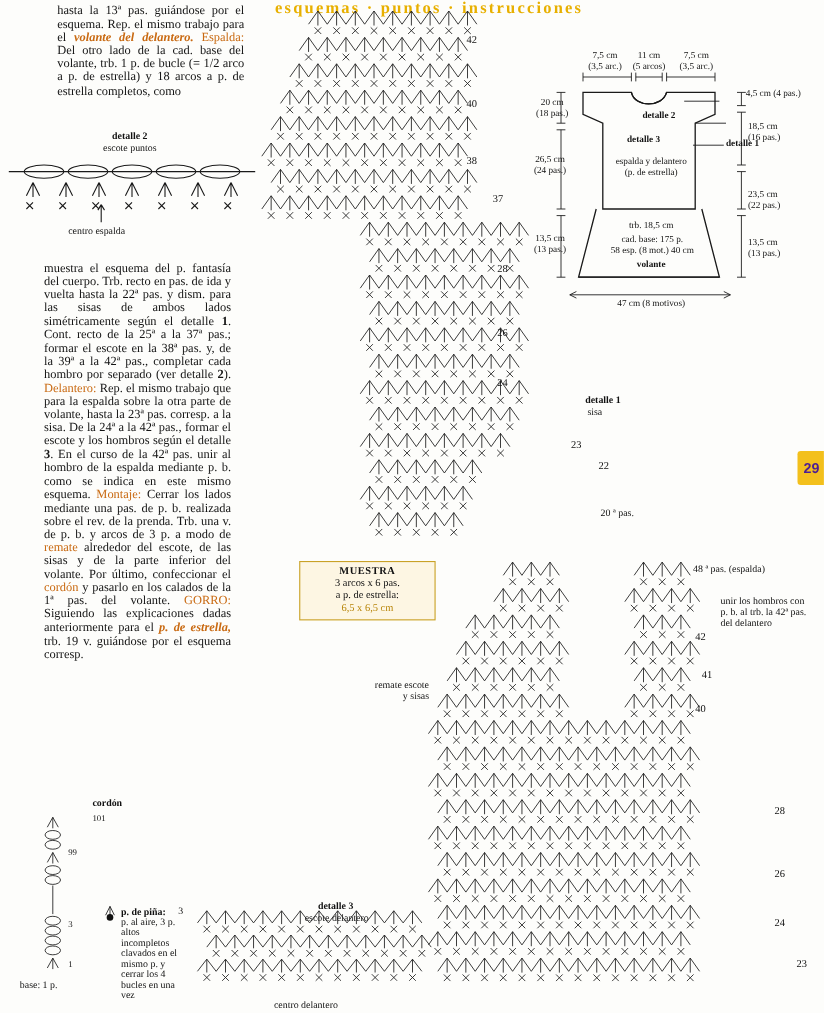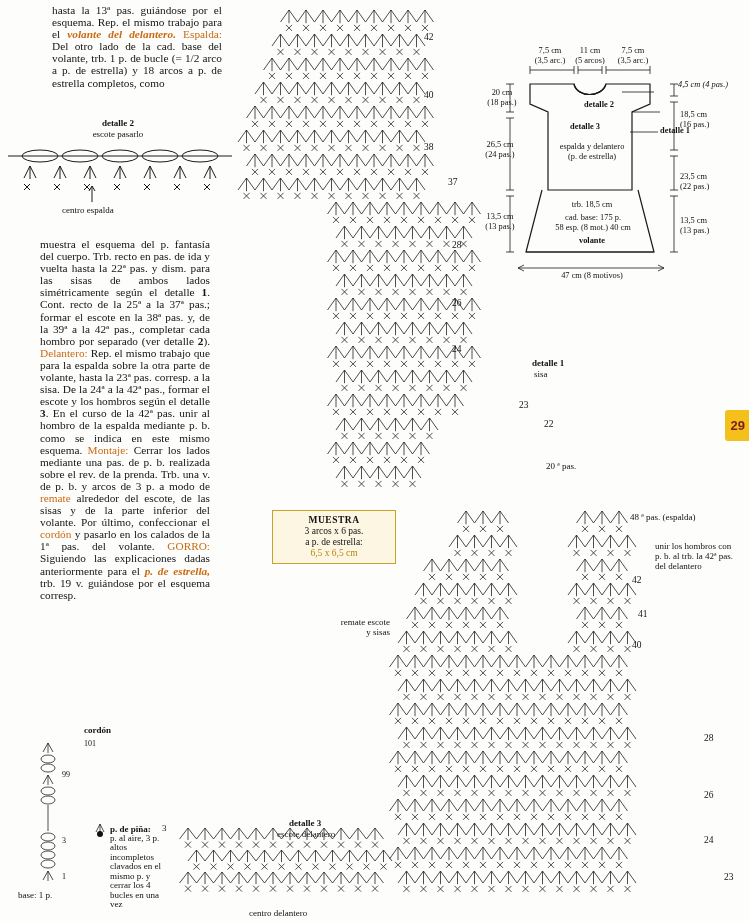--- a/index.html
+++ b/index.html
@@ -70,51 +70,52 @@
     position:absolute;
     left:482px;top:40px;width:258px;height:268px;
   }
   .schem svg{position:absolute;left:0;top:0;}
   .schem .lbl{font-size:8.4px;}
 
   
   .pagetab{
     position:absolute;right:0;top:410px;
     background:#f3c01c;
-    color:#7f1d1d;
+    color:#4c1d95;
     font-weight:bold;
     font-size:13px;
     padding:8px 4px 8px 6px;
     border-radius:3px 0 0 3px;
     font-family:"Liberation Sans", sans-serif;
   }
   .topband{
     position:absolute;left:250px;top:0px;width:430px;height:16px;
     color:#e8b000;font-weight:bold;font-size:15px;letter-spacing:2px;
     overflow:hidden;
   }
 </style>
 </head>
 <body>
 
 <div class="page">
 
+  <div class="topband">esquemas  ·  puntos  ·  instrucciones</div>
 
   <div class="pagetab">29</div>
 
   <div class="txtcol" style="left:52px;top:4px;width:170px;">
       <p><span>hasta la 13ª pas. guiándose por el esquema. Rep. el mismo trabajo para el </span><span class="orange">volante del delantero.</span><span> </span><span class="orangeb">Espalda:</span><span> Del otro lado de la cad. base del volante, trb. 1 p. de bucle (= 1/2 arco a p. de estrella) y 18 arcos a p. de estrella completos, como</span></p>
     </div>
 
   <div class="txtcol" style="left:40px;top:238px;width:170px;">
       <p><span>muestra el esquema del p. fantasía del cuerpo. Trb. recto en pas. de ida y vuelta hasta la 22ª pas. y dism. para las sisas de ambos lados simétricamente según el detalle </span><span class="bold">1</span><span>. Cont. recto de la 25ª a la 37ª pas.; formar el escote en la 38ª pas. y, de la 39ª a la 42ª pas., completar cada hombro por separado (ver detalle </span><span class="bold">2</span><span>). </span><span class="orangeb">Delantero:</span><span> Rep. el mismo trabajo que para la espalda sobre la otra parte de volante, hasta la 23ª pas. corresp. a la sisa. De la 24ª a la 42ª pas., formar el escote y los hombros según el detalle </span><span class="bold">3</span><span>. En el curso de la 42ª pas. unir al hombro de la espalda mediante p. b. como se indica en este mismo esquema. </span><span class="orangeb">Montaje:</span><span> Cerrar los lados mediante una pas. de p. b. realizada sobre el rev. de la prenda. Trb. una v. de p. b. y arcos de 3 p. a modo de </span><span class="orangeb">remate</span><span> alrededor del escote, de las sisas y de la parte inferior del volante. Por último, confeccionar el </span><span class="orangeb">cordón</span><span> y pasarlo en los calados de la 1ª pas. del volante. </span><span class="orangeb">GORRO:</span><span> Siguiendo las explicaciones dadas anteriormente para el </span><span class="orange">p. de estrella,</span><span> trb. 19 v. guiándose por el esquema corresp.</span></p>
     </div>
 
   <div class="lbl b c" style="left:78px;top:118px;width:80px;">detalle 2</div>
-  <div class="lbl c" style="left:68px;top:129px;width:100px;">escote pasarlo</div>
+  <div class="lbl c" style="left:68px;top:129px;width:100px;">escote puntos</div>
   <svg class="dia" style="left:0px;top:140px;width:240px;height:70px;">
     <g class="mesh-line">
 
       <ellipse cx="40" cy="16" rx="18" ry="6"></ellipse>
       <ellipse cx="80" cy="16" rx="18" ry="6"></ellipse>
       <ellipse cx="120" cy="16" rx="18" ry="6"></ellipse>
       <ellipse cx="160" cy="16" rx="18" ry="6"></ellipse>
       <ellipse cx="200" cy="16" rx="18" ry="6"></ellipse>
       <line x1="8" y1="16" x2="232" y2="16"></line>
 
@@ -302,21 +303,21 @@
     <div class="lbl c" style="left:120px;top:6px;width:62px;white-space:pre-line;">7,5 cm
 (3,5 arc.)</div>
 
     <div class="lbl c" style="left:-10px;top:48px;width:60px;white-space:pre-line;">20 cm
 (18 pas.)</div>
     <div class="lbl c" style="left:-14px;top:100px;width:64px;white-space:pre-line;">26,5 cm
 (24 pas.)</div>
     <div class="lbl c" style="left:-12px;top:172px;width:60px;white-space:pre-line;">13,5 cm
 (13 pas.)</div>
 
-    <div class="lbl" style="left:196px;top:40px;white-space:pre-line;font-style:italic;">4,5 cm (4 pas.)</div>
+    <div class="lbl" style="left:196px;top:40px;white-space:pre-line;">4,5 cm (4 pas.)</div>
     <div class="lbl" style="left:198px;top:70px;white-space:pre-line;">18,5 cm
 (16 pas.)</div>
     <div class="lbl" style="left:198px;top:132px;white-space:pre-line;">23,5 cm
 (22 pas.)</div>
     <div class="lbl" style="left:198px;top:176px;white-space:pre-line;">13,5 cm
 (13 pas.)</div>
 
     <div class="lbl b" style="left:102px;top:60px;">detalle 2</div>
     <div class="lbl b" style="left:88px;top:82px;">detalle 3</div>
     <div class="lbl b" style="left:178px;top:86px;">detalle 1</div>

